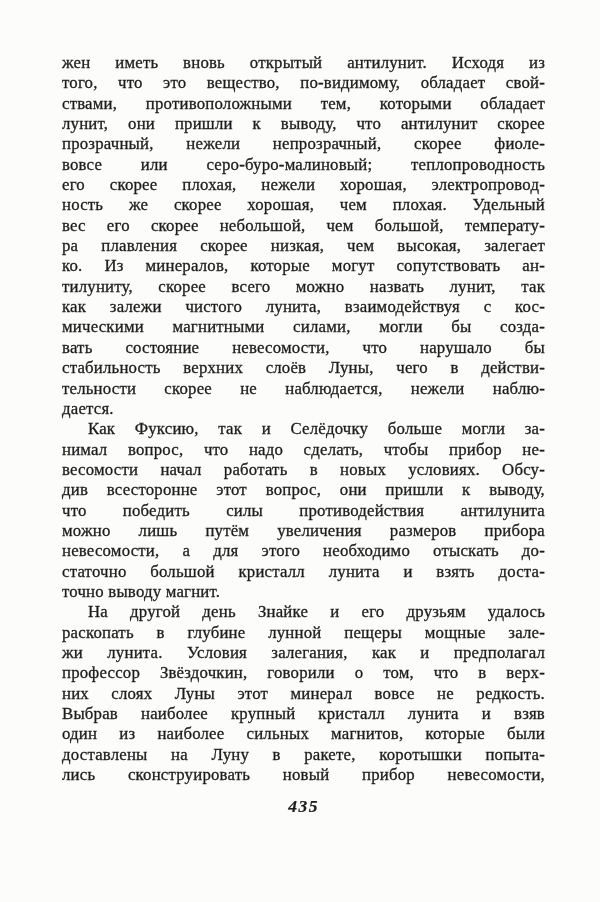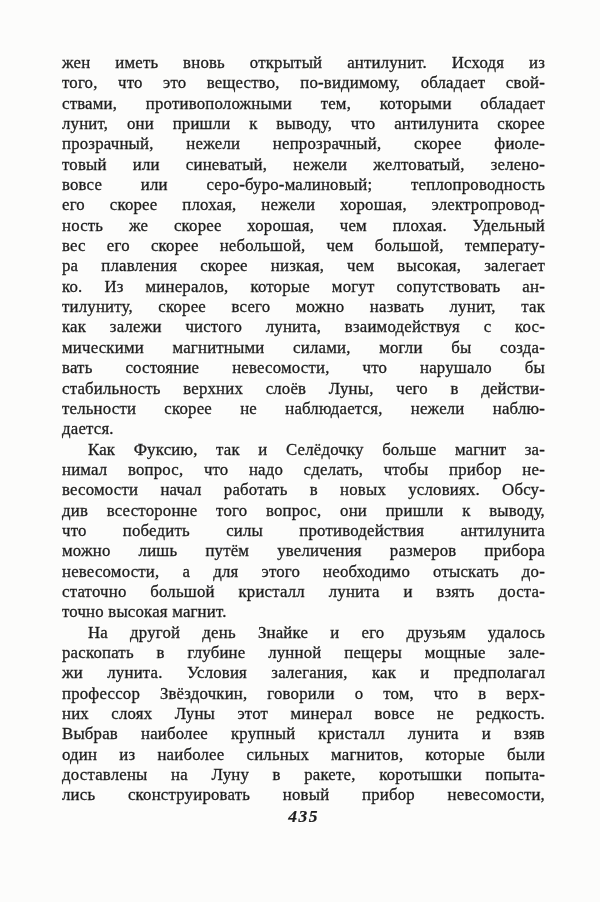--- a/index.html
+++ b/index.html
@@ -25,64 +25,64 @@
     height: 20.35px;
     text-align: justify;
     text-align-last: justify;
     letter-spacing: 0.2px;
     -webkit-text-stroke: 0.3px #1d1d1d;
     white-space: nowrap;
   }
   .line.indent { text-indent: 26px; }
   .line.last { text-align-last: left; }
   .page-number {
+    margin-top: 11px;
     width: 483px;
     text-align: center;
     font-style: italic;
     font-weight: bold;
     font-size: 17.5px;
     letter-spacing: 1.5px;
     -webkit-text-stroke: 0.2px #1d1d1d;
   }
 </style>
 </head>
 <body>
 
 <div class="page">
   <div class="text-block">
 
     <div class="line">жен иметь вновь открытый антилунит. Исходя из</div>
     <div class="line">того, что это вещество, по-видимому, обладает свой-</div>
     <div class="line">ствами, противоположными тем, которыми обладает</div>
-    <div class="line">лунит, они пришли к выводу, что антилунита скорее</div>
+    <div class="line">лунит, они пришли к выводу, что антилунит скорее</div>
     <div class="line">прозрачный, нежели непрозрачный, скорее фиоле-</div>
-    <div class="line">товый или синеватый, нежели желтоватый, зелено-</div>
     <div class="line">вовсе или серо-буро-малиновый; теплопроводность</div>
     <div class="line">его скорее плохая, нежели хорошая, электропровод-</div>
     <div class="line">ность же скорее хорошая, чем плохая. Удельный</div>
     <div class="line">вес его скорее небольшой, чем большой, температу-</div>
     <div class="line">ра плавления скорее низкая, чем высокая, залегает</div>
     <div class="line">ко. Из минералов, которые могут сопутствовать ан-</div>
     <div class="line">тилуниту, скорее всего можно назвать лунит, так</div>
     <div class="line">как залежи чистого лунита, взаимодействуя с кос-</div>
     <div class="line">мическими магнитными силами, могли бы созда-</div>
     <div class="line">вать состояние невесомости, что нарушало бы</div>
     <div class="line">стабильность верхних слоёв Луны, чего в действи-</div>
     <div class="line">тельности скорее не наблюдается, нежели наблю-</div>
     <div class="line last">дается.</div>
 
-    <div class="line indent">Как Фуксию, так и Селёдочку больше магнит за-</div>
+    <div class="line indent">Как Фуксию, так и Селёдочку больше могли за-</div>
     <div class="line">нимал вопрос, что надо сделать, чтобы прибор не-</div>
     <div class="line">весомости начал работать в новых условиях. Обсу-</div>
-    <div class="line">див всесторонне того вопрос, они пришли к выводу,</div>
+    <div class="line">див всесторонне этот вопрос, они пришли к выводу,</div>
     <div class="line">что победить силы противодействия антилунита</div>
     <div class="line">можно лишь путём увеличения размеров прибора</div>
     <div class="line">невесомости, а для этого необходимо отыскать до-</div>
     <div class="line">статочно большой кристалл лунита и взять доста-</div>
-    <div class="line last">точно высокая магнит.</div>
+    <div class="line last">точно выводу магнит.</div>
 
     <div class="line indent">На другой день Знайке и его друзьям удалось</div>
     <div class="line">раскопать в глубине лунной пещеры мощные зале-</div>
     <div class="line">жи лунита. Условия залегания, как и предполагал</div>
     <div class="line">профессор Звёздочкин, говорили о том, что в верх-</div>
     <div class="line">них слоях Луны этот минерал вовсе не редкость.</div>
     <div class="line">Выбрав наиболее крупный кристалл лунита и взяв</div>
     <div class="line">один из наиболее сильных магнитов, которые были</div>
     <div class="line">доставлены на Луну в ракете, коротышки попыта-</div>
     <div class="line">лись сконструировать новый прибор невесомости,</div>

